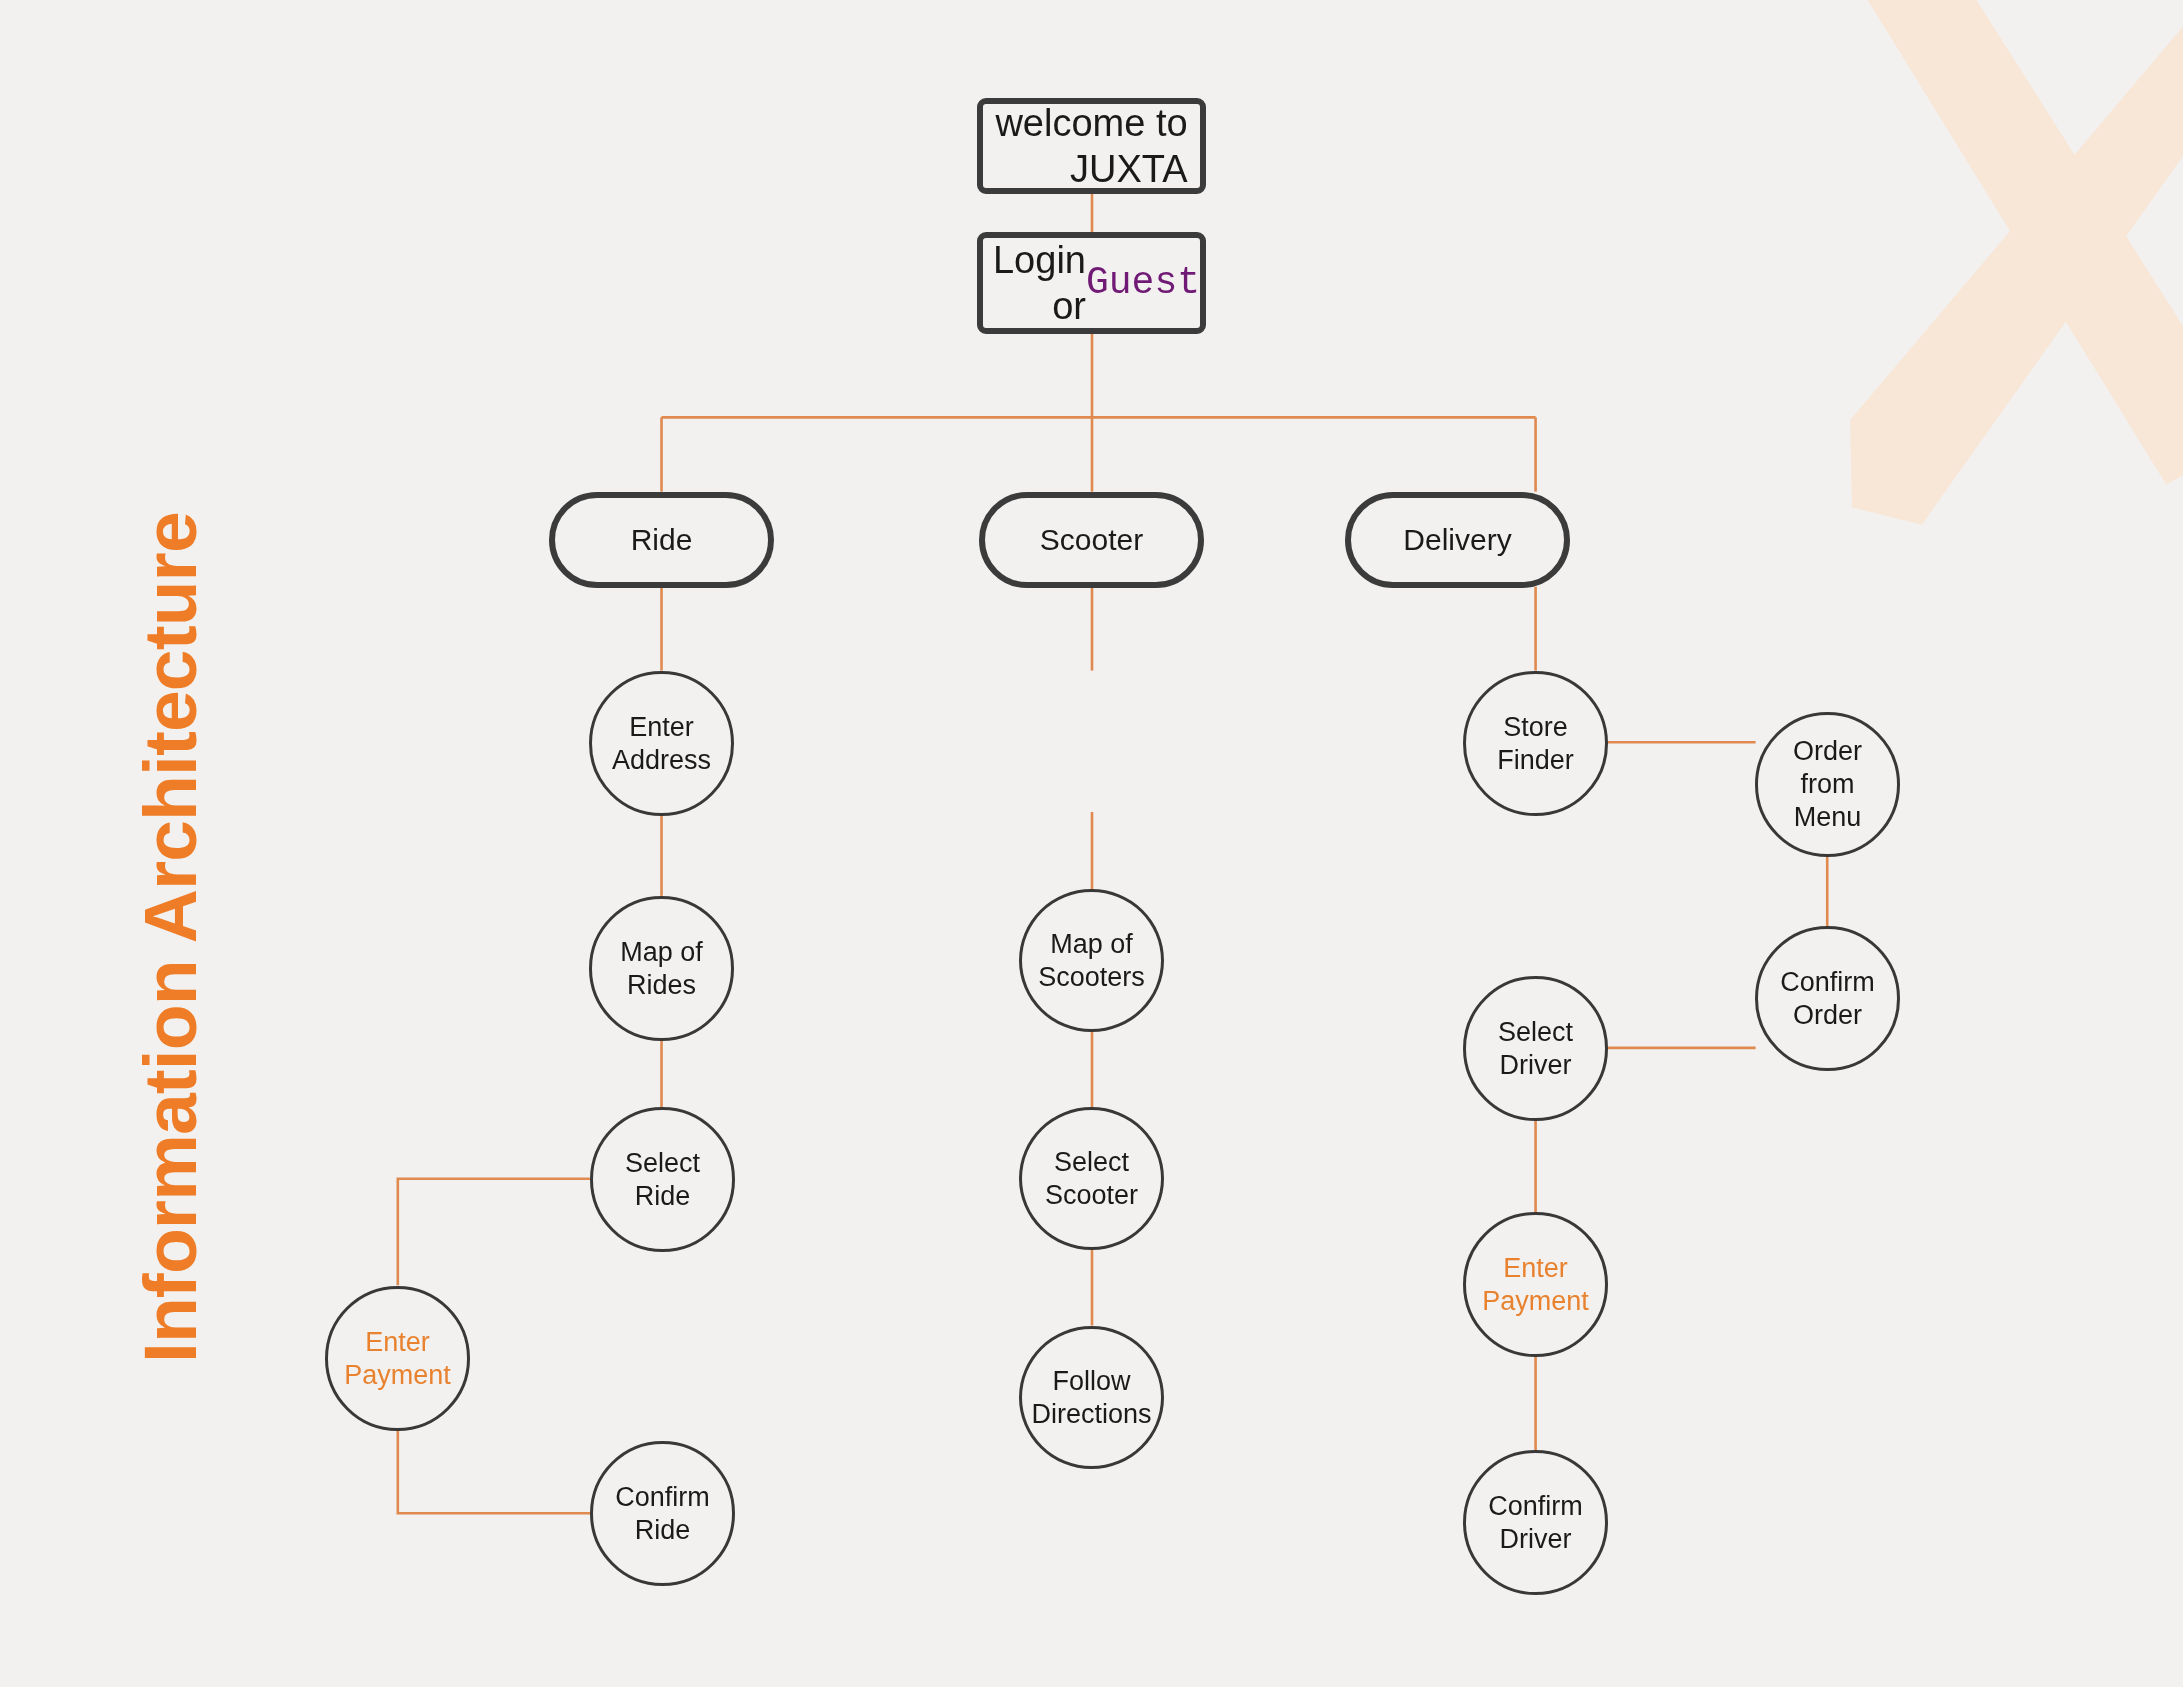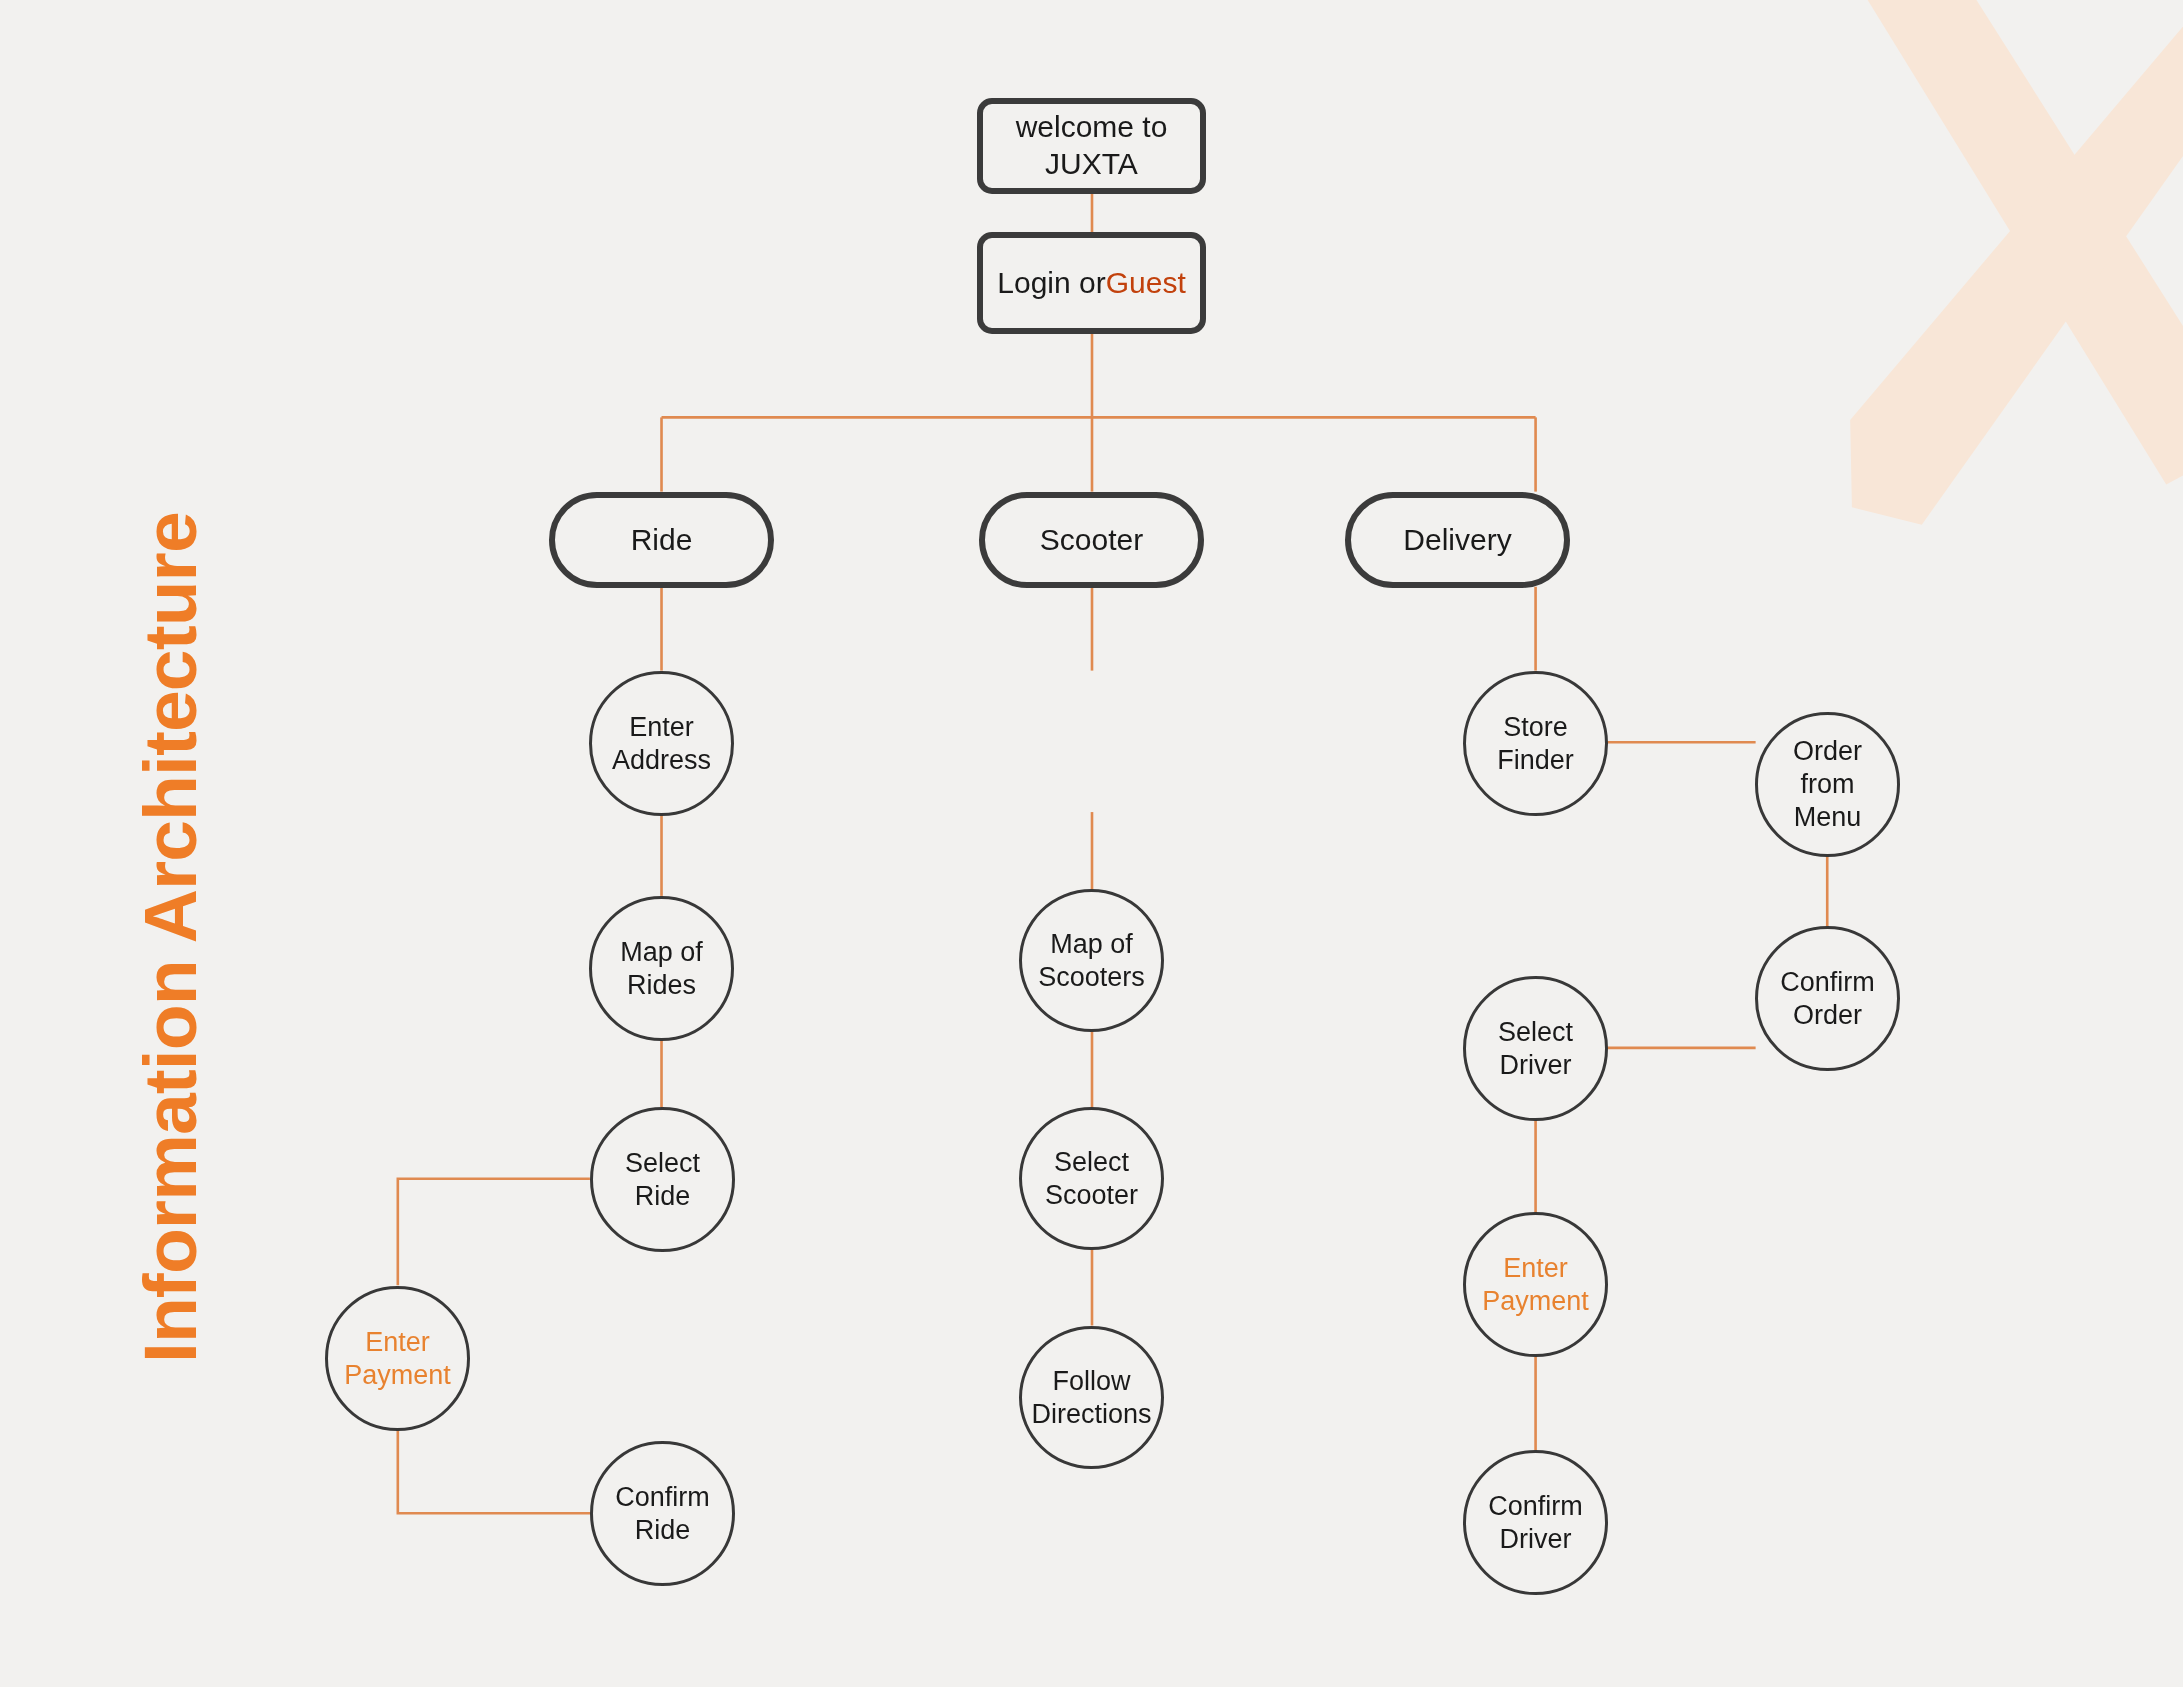--- a/index.html
+++ b/index.html
@@ -61,38 +61,40 @@
     align-items: center;
     justify-content: center;
     text-align: center;
     color: #1a1a1a;
     background: #f2f1ef;
     line-height: 1.22;
     white-space: pre-line;
   }
   .node.rect {
     border: 6.1px solid #3b3b3b;
-    border-radius: 15px;
-    font-size: 30px;
+    border-radius: 9px;
+    font-size: 38px;
+    text-align: right;
   }
   .node.pill {
     border: 6.1px solid #3b3b3b;
     border-radius: 873px;
     font-size: 30px;
   }
   .node.circle {
     border: 3.5px solid #383838;
     border-radius: 50%;
     font-size: 27px;
   }
   .node.accent {
     color: #e8822f;
   }
   .accent-inline {
-    color: #c2410c;
+    color: #701a75;
+    font-family: Liberation Mono, monospace;
   }
 </style>
 </head>
 <body>
 
 <div id="stage">
 
   <svg id="deco-x" viewBox="0 0 520 690" preserveAspectRatio="none">
     <g fill="#f8e6d7">
       <path d="M 46 40 L 150 8 L 500 560 L 400 614 Z"></path>

